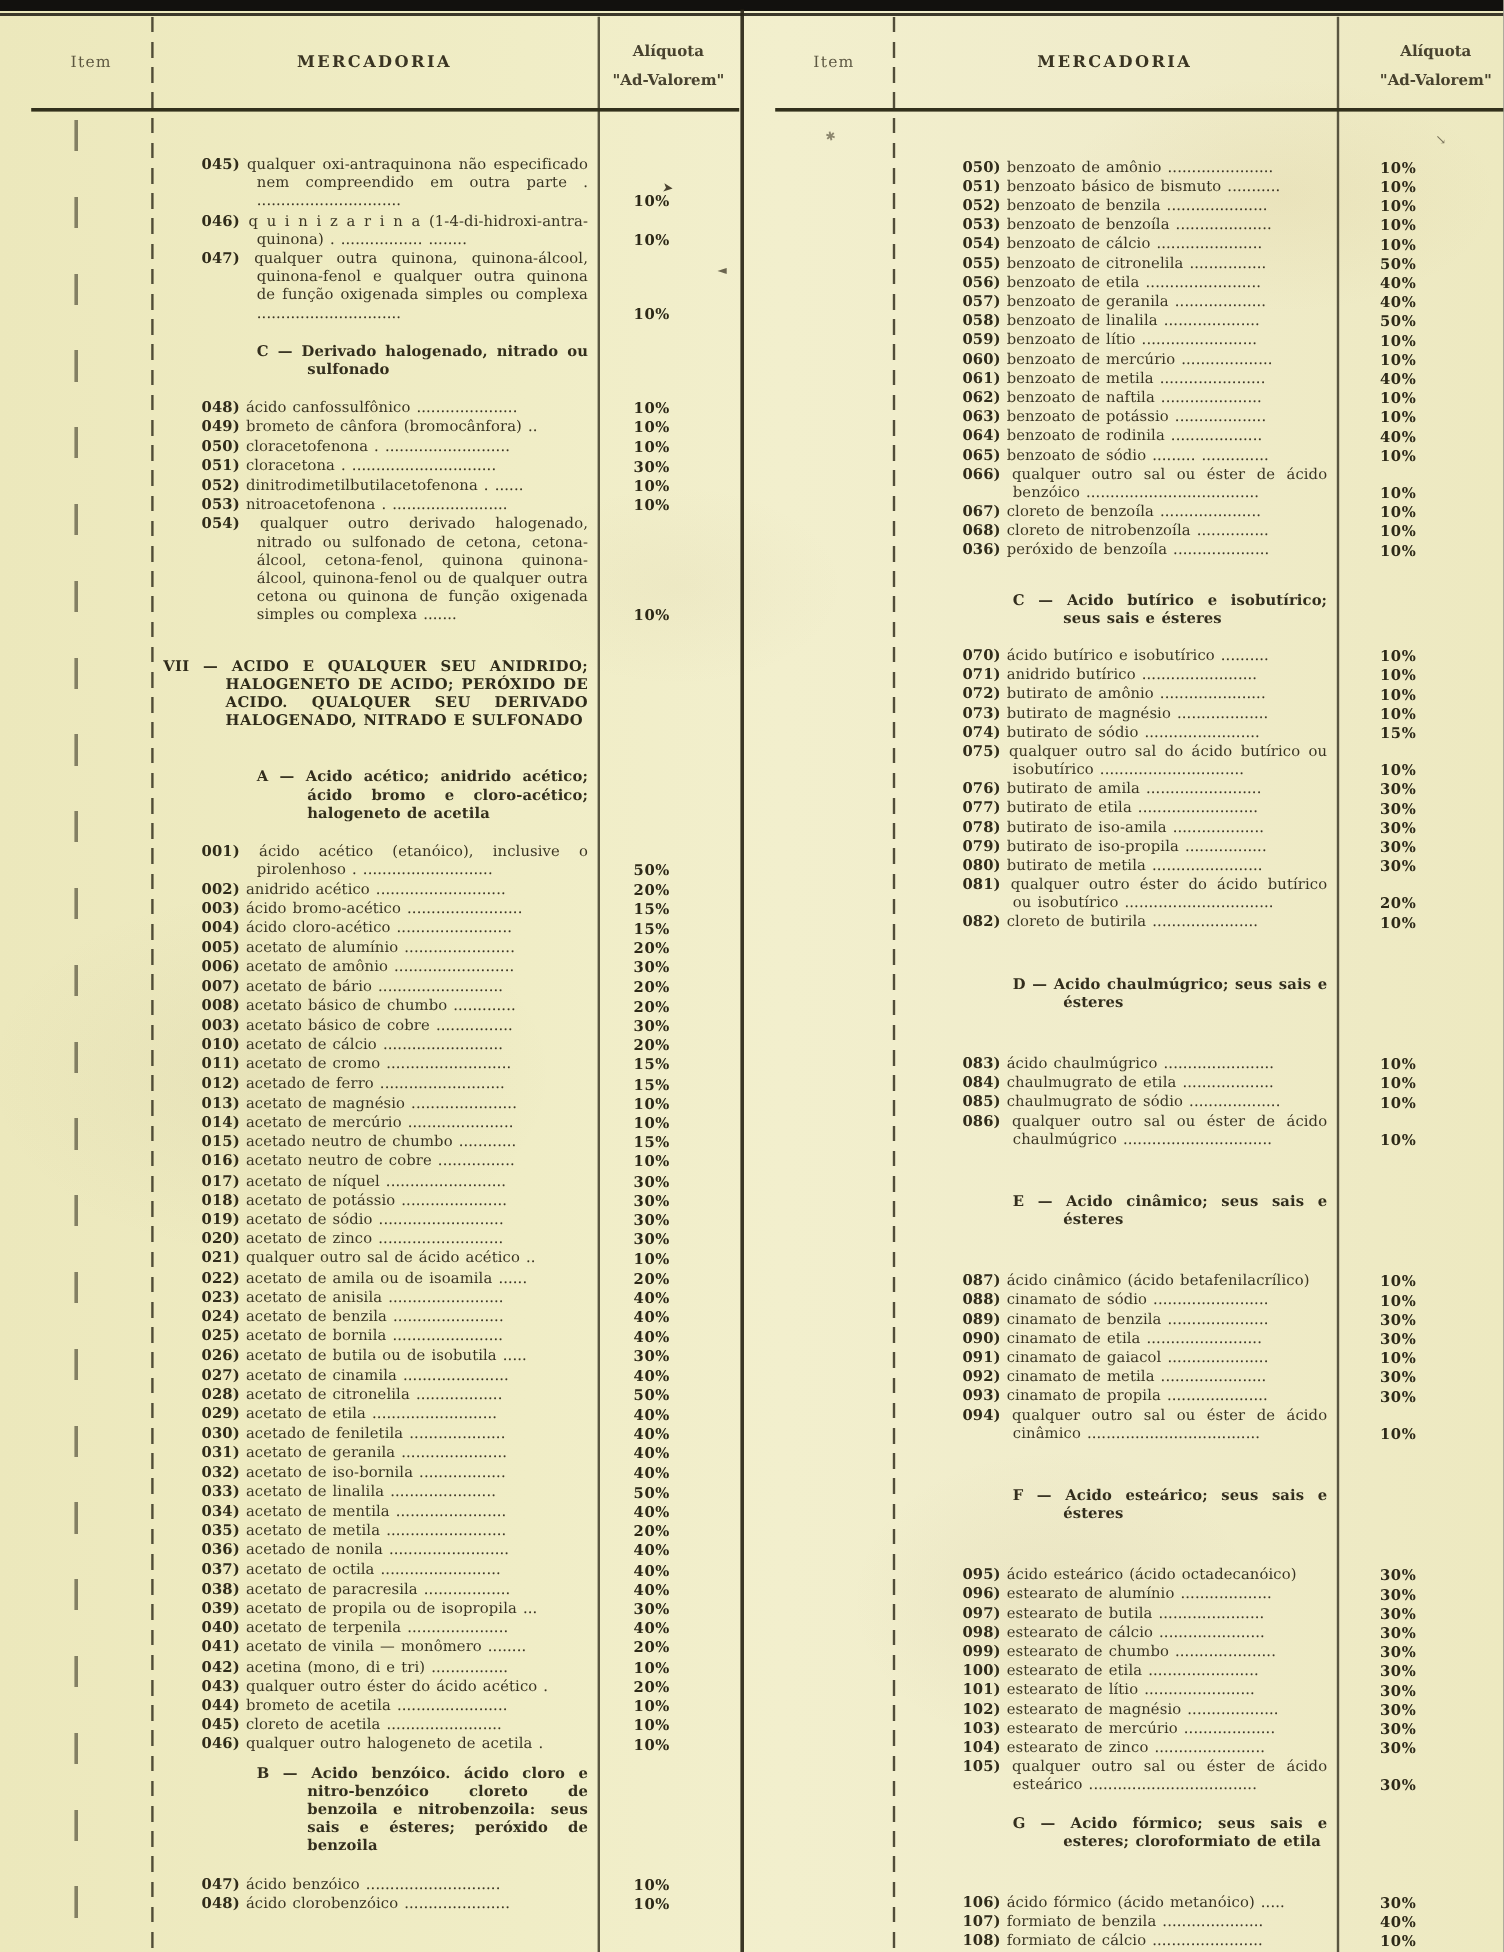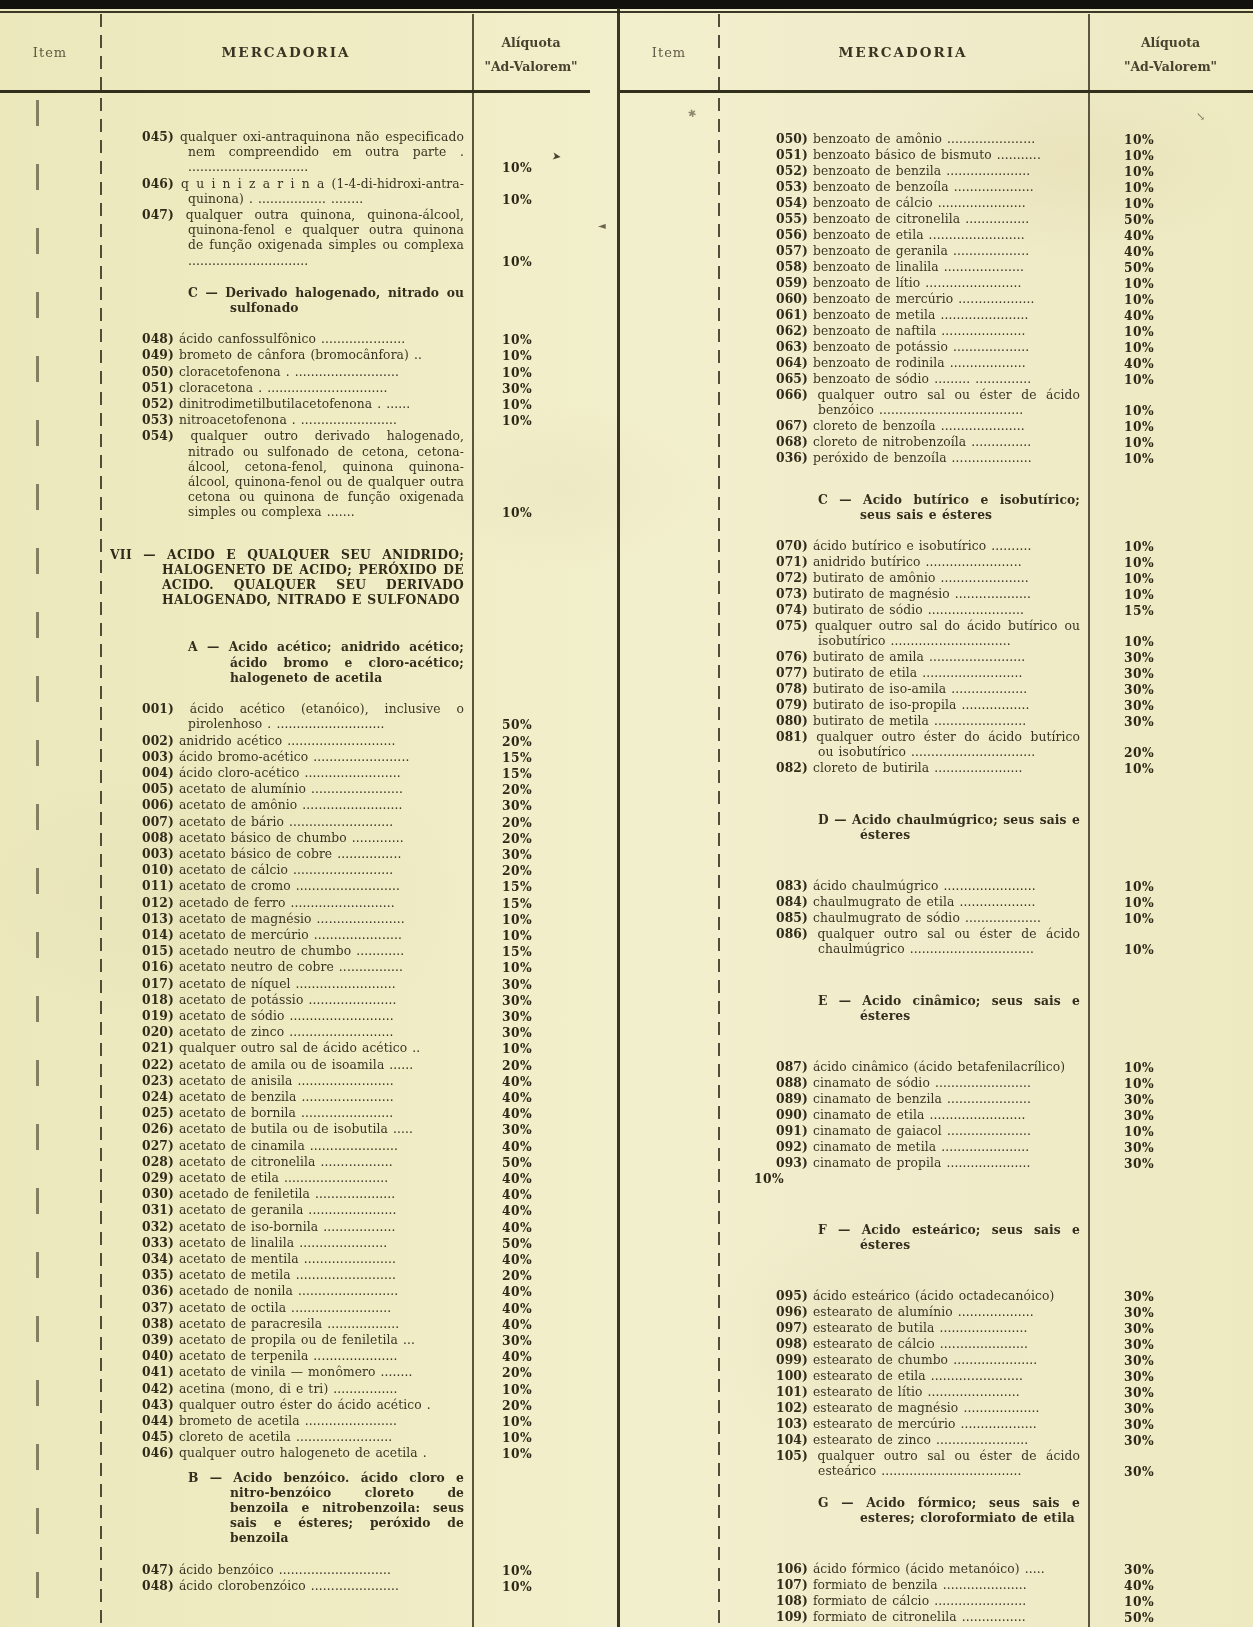--- a/index.html
+++ b/index.html
@@ -10,21 +10,21 @@
       radial-gradient(260px 140px at 85% 10%, rgba(190,160,90,.10), transparent 70%),
       radial-gradient(340px 220px at 18% 55%, rgba(125,105,60,.06), transparent 70%),
       radial-gradient(240px 180px at 70% 82%, rgba(150,120,70,.07), transparent 70%),
       radial-gradient(200px 120px at 45% 30%, rgba(160,130,80,.05), transparent 70%),
       linear-gradient(90deg,#ece8bc,#f0edc6 35%,#f2efcd 52%,#f0eccb 75%,#ede9c0);
   }
   .topbar{position:absolute;left:0;top:0;width:100%;height:14px;
     background:linear-gradient(#12110e 0 9px,rgba(0,0,0,0) 9px 11px,#3b382a 11px 13px,rgba(0,0,0,0) 13px);}
   .vdiv{position:absolute;left:617px;top:8px;bottom:0;width:3px;background:#2a2617;opacity:.92;}
 
-  .half{position:absolute;top:14px;bottom:0;}
+  .half{position:absolute;top:14px;bottom:0;margin-left:26px;}
   .half.left{left:0;width:590px;--c1:100px;--c3:118px;--epad:88px;--eout:46px;--rpad:30px;}
   .half.right{left:620px;width:633px;--c1:98px;--c3:165px;--epad:100px;--eout:42px;--rpad:36px;}
 
   .rule{position:absolute;top:0;bottom:0;width:2px;}
   .rule-item{left:var(--c1);
     background:repeating-linear-gradient(180deg,#35311f 0 13px,rgba(0,0,0,0) 13px 21px);opacity:.85;}
   .rule-aliq{left:calc(100% - var(--c3));background:#35311f;opacity:.8;}
   .rule-margin{left:36px;top:86px;width:3px;
     background:repeating-linear-gradient(180deg,#2e2a1a 0 26px,rgba(0,0,0,0) 26px 64px);opacity:.55;}
 
@@ -332,21 +332,21 @@
           <div class="c-merc"><span class="num">037)</span> <span class="txt">acetato de octila .........................</span></div>
           <div class="c-rate">40%</div>
         </div>
         <div class="row e">
           <div class="c-item"></div>
           <div class="c-merc"><span class="num">038)</span> <span class="txt">acetato de paracresila ..................</span></div>
           <div class="c-rate">40%</div>
         </div>
         <div class="row e">
           <div class="c-item"></div>
-          <div class="c-merc"><span class="num">039)</span> <span class="txt">acetato de propila ou de feniletila ...</span></div>
+          <div class="c-merc"><span class="num">039)</span> <span class="txt">acetato de propila ou de isopropila ...</span></div>
           <div class="c-rate">30%</div>
         </div>
         <div class="row e">
           <div class="c-item"></div>
           <div class="c-merc"><span class="num">040)</span> <span class="txt">acetato de terpenila .....................</span></div>
           <div class="c-rate">40%</div>
         </div>
         <div class="row e">
           <div class="c-item"></div>
           <div class="c-merc"><span class="num">041)</span> <span class="txt">acetato de vinila — monômero ........</span></div>
@@ -645,20 +645,21 @@
           <div class="c-merc"><span class="num">092)</span> <span class="txt">cinamato de metila ......................</span></div>
           <div class="c-rate">30%</div>
         </div>
         <div class="row e">
           <div class="c-item"></div>
           <div class="c-merc"><span class="num">093)</span> <span class="txt">cinamato de propila .....................</span></div>
           <div class="c-rate">30%</div>
         </div>
         <div class="row e">
           <div class="c-item"></div>
+          <div class="c-merc"><span class="num">094)</span> <span class="txt">qualquer outro sal ou éster de ácido cinâmico ....................................</span></div>
           <div class="c-rate">10%</div>
         </div>
         <div class="gap xl"></div>
         <div class="row sec">
           <div class="c-item"></div>
           <div class="c-merc"><span class="secl">F — </span><span class="sect">Acido esteárico; seus sais e ésteres</span></div>
           <div class="c-rate"></div>
         </div>
         <div class="gap xl"></div>
         <div class="row e">

